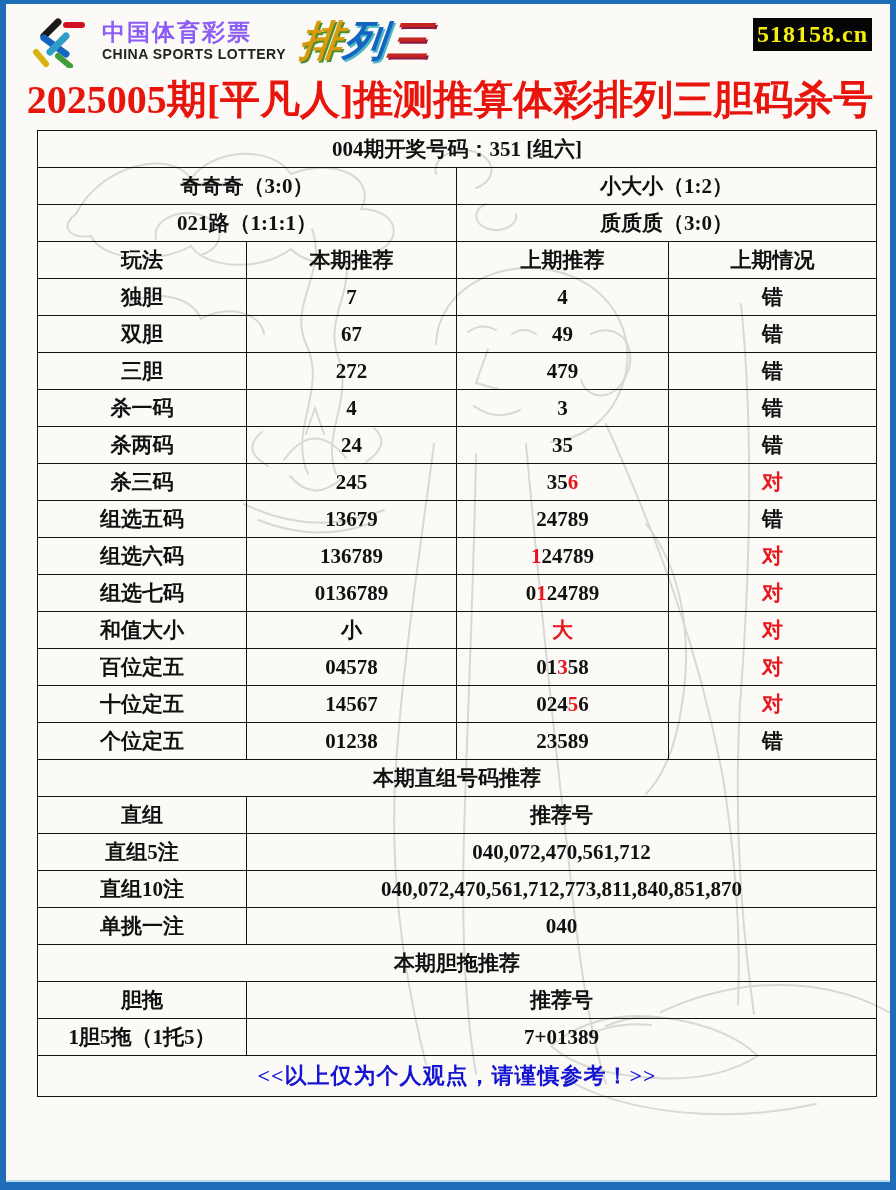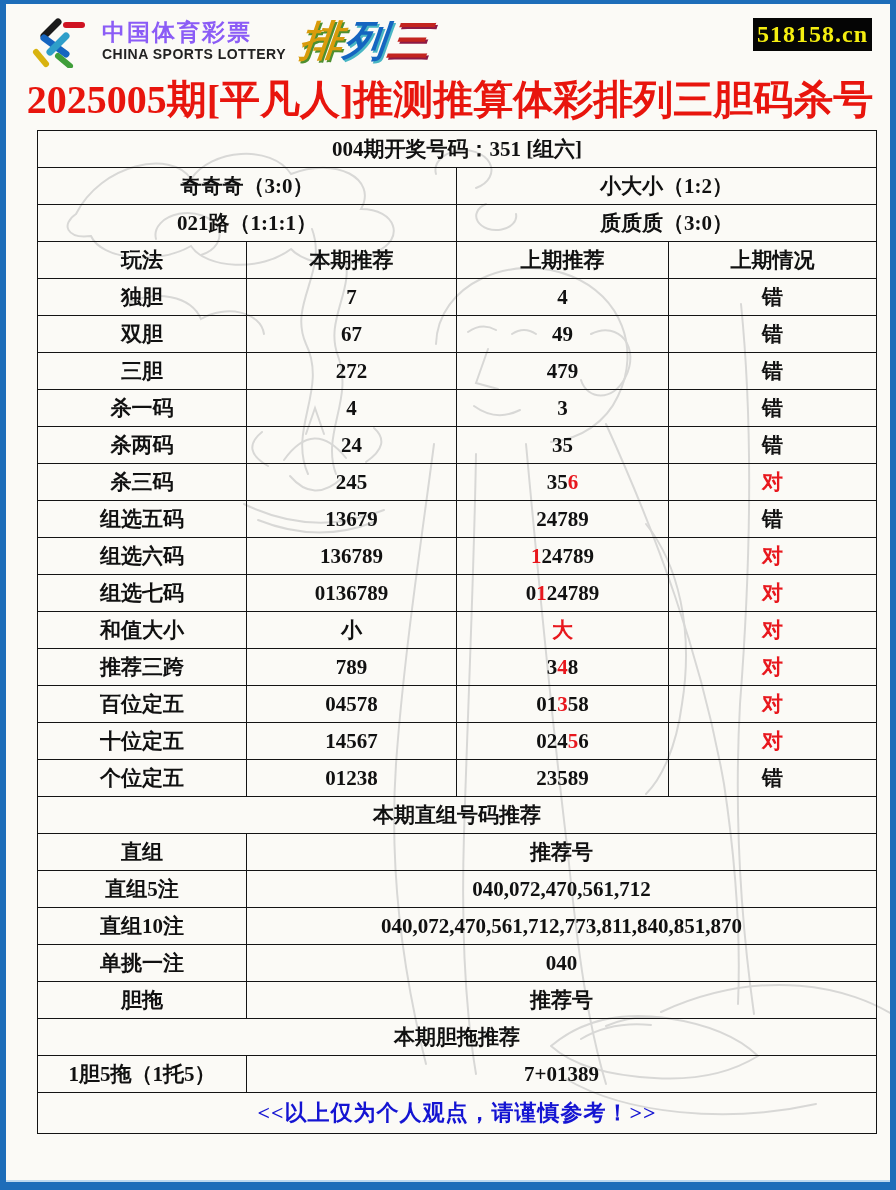--- a/index.html
+++ b/index.html
@@ -182,26 +182,20 @@
         <td><span>0</span><span class="red">1</span><span>24789</span></td>
         <td class="result" data-state="right">对</td>
       </tr>
       <tr>
         <td>和值大小</td>
         <td>小</td>
         <td><span></span><span class="red">大</span><span></span></td>
         <td class="result" data-state="right">对</td>
       </tr>
       <tr>
-        <td>推荐三跨</td>
-        <td>789</td>
-        <td><span>3</span><span class="red">4</span><span>8</span></td>
-        <td class="result" data-state="right">对</td>
-      </tr>
-      <tr>
         <td>百位定五</td>
         <td>04578</td>
         <td><span>01</span><span class="red">3</span><span>58</span></td>
         <td class="result" data-state="right">对</td>
       </tr>
       <tr>
         <td>十位定五</td>
         <td>14567</td>
         <td><span>024</span><span class="red">5</span><span>6</span></td>
         <td class="result" data-state="right">对</td>
@@ -227,25 +221,25 @@
       <tr>
         <td>直组10注</td>
         <td colspan="3">040,072,470,561,712,773,811,840,851,870</td>
       </tr>
       <tr>
         <td>单挑一注</td>
         <td colspan="3">040</td>
       </tr>
 
       <tr>
+        <td colspan="4">本期胆拖推荐</td>
+      </tr>
+      <tr>
         <td>胆拖</td>
         <td colspan="3">推荐号</td>
-      </tr>
-      <tr>
-        <td colspan="4">本期胆拖推荐</td>
       </tr>
       <tr>
         <td>1胆5拖（1托5）</td>
         <td colspan="3">7+01389</td>
       </tr>
 
       <tr>
         <td colspan="4" class="footer-row">&lt;&lt;以上仅为个人观点，请谨慎参考！&gt;&gt;</td>
       </tr>
     </tbody>

